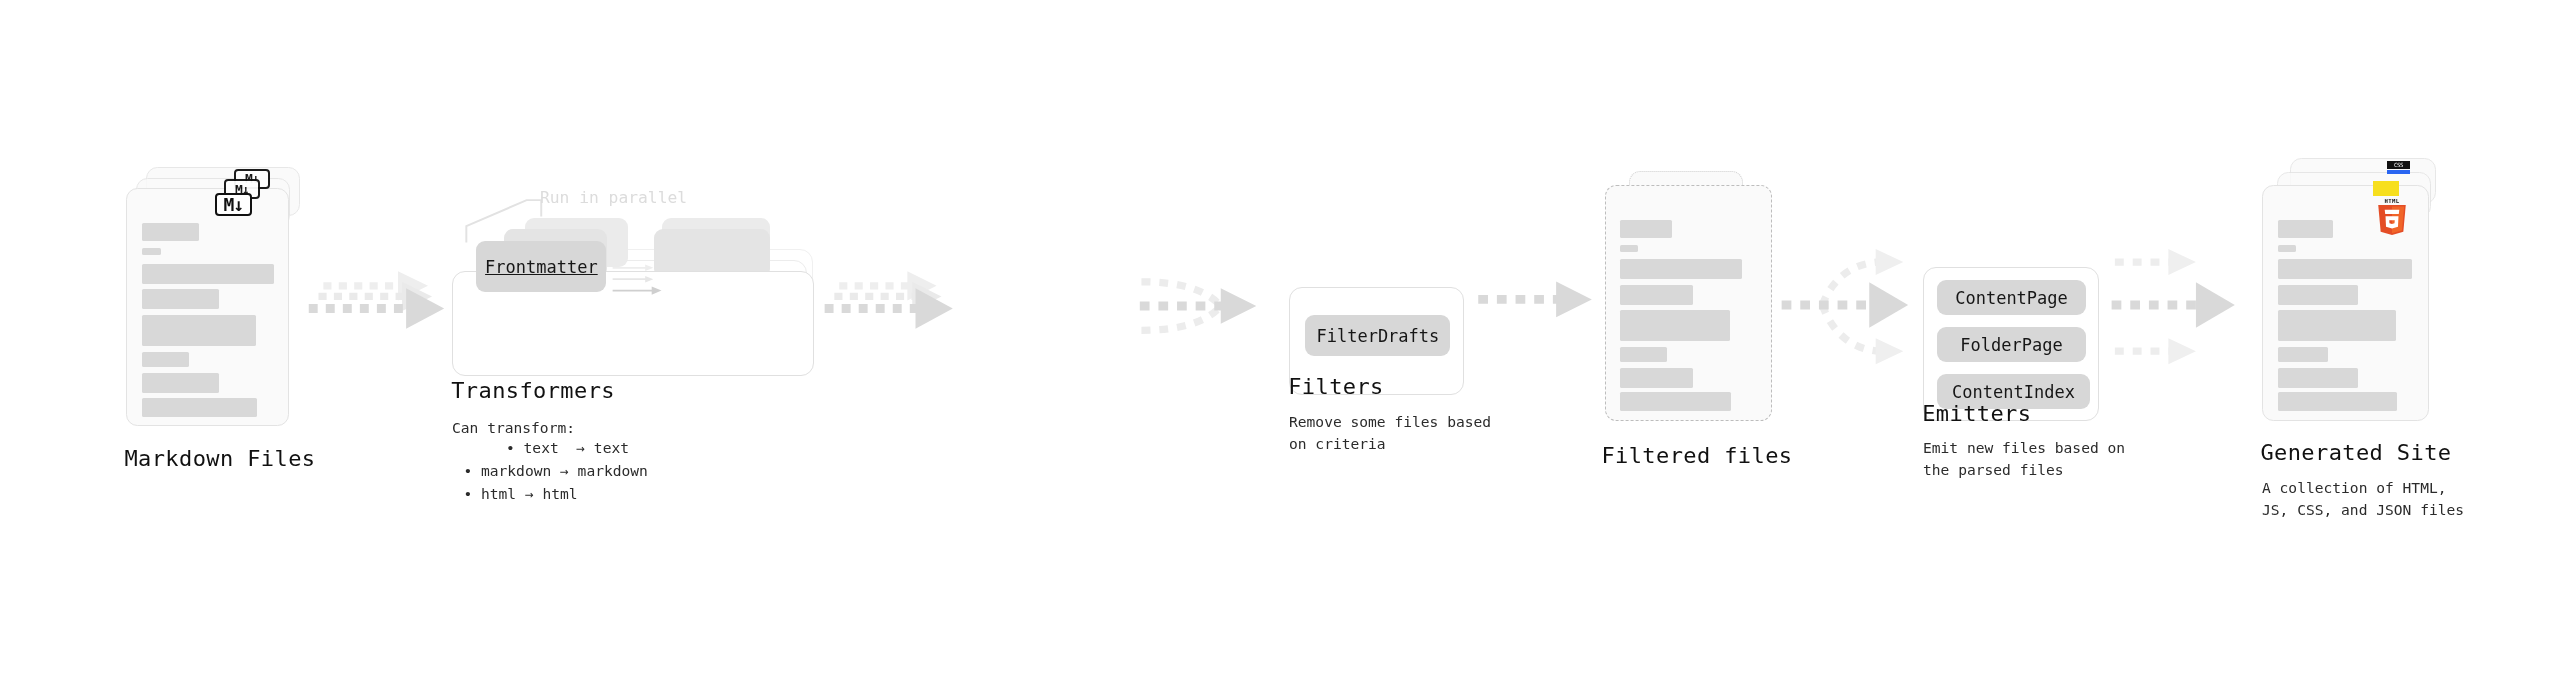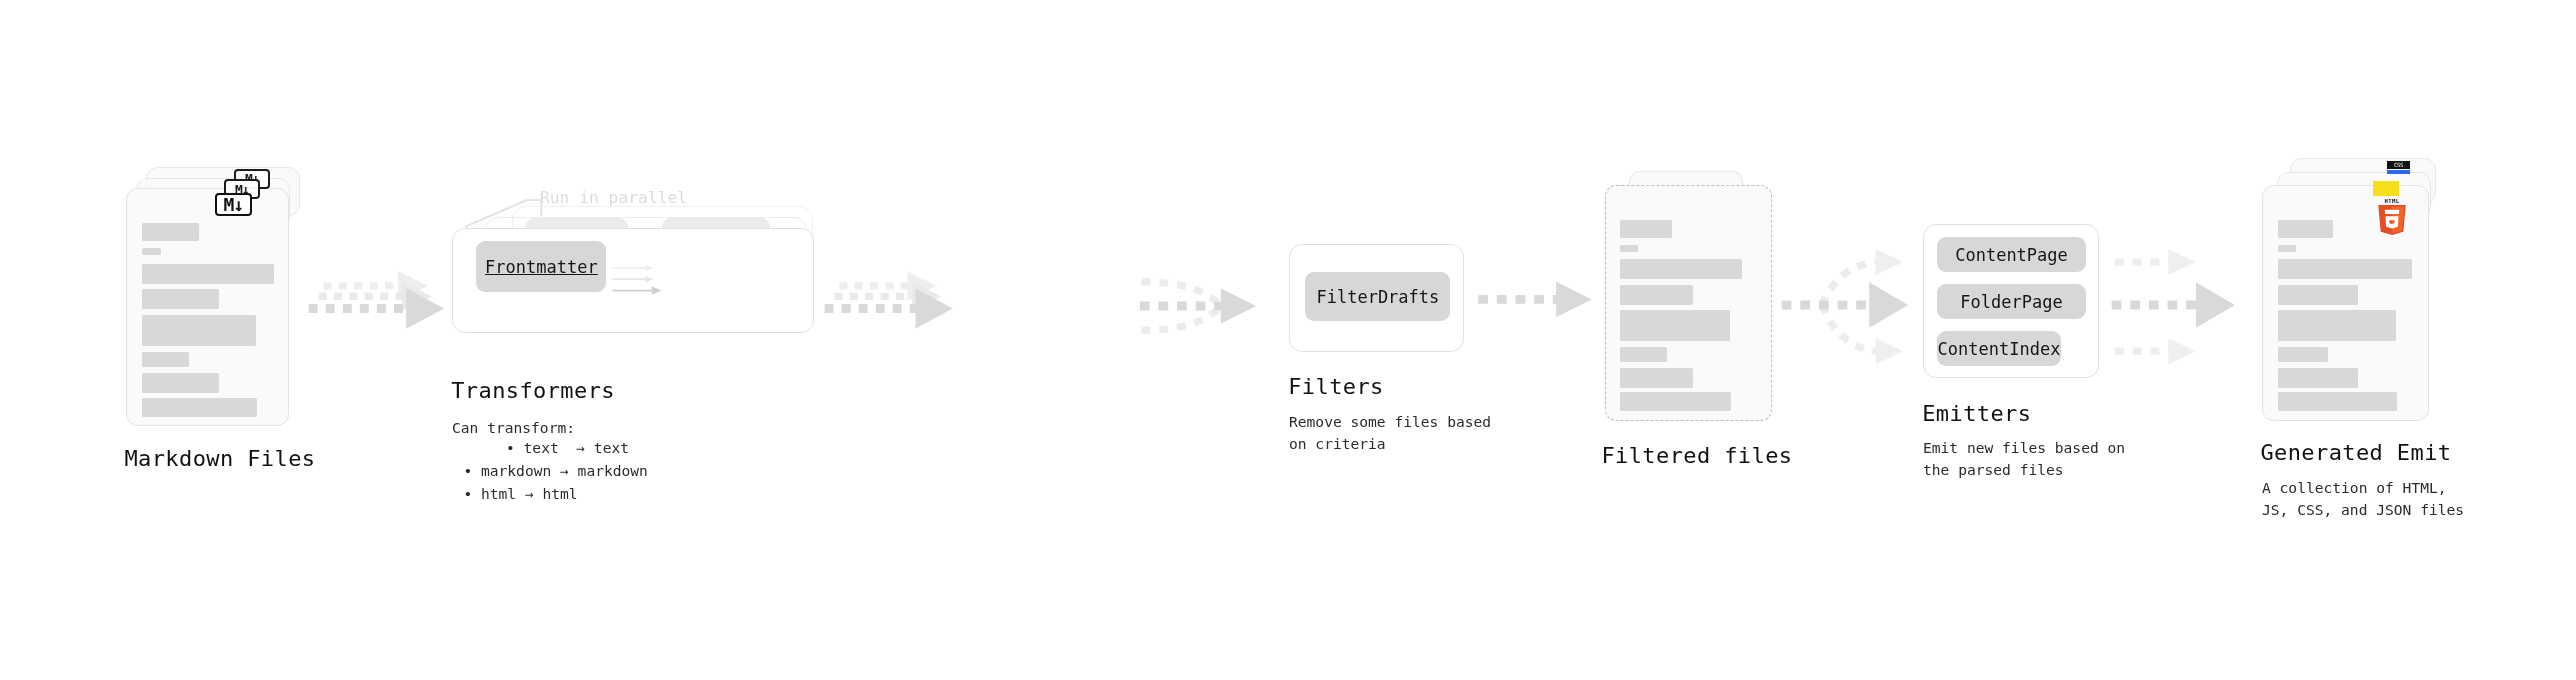--- a/index.html
+++ b/index.html
@@ -47,21 +47,21 @@
   .cssbadge{position:absolute;background:#2965f1;}
   .cssbadge .cap{
     position:absolute;left:0;top:-9px;width:100%;height:8.1px;
     background:#111;font-size:5.7px;color:#fff;text-align:center;
     line-height:8.1px;letter-spacing:-0.4px;
   }
 
   
   .panel{
     position:absolute;box-sizing:border-box;background:#ffffff;
-    border:1.6px solid #e0e0e0;border-radius:13px;
+    border:1.6px solid #e0e0e0;border-radius:13px;margin-top:43px;
   }
   .panel.ghost{background:transparent;border-color:#efefef;}
   .chip{
     position:absolute;box-sizing:border-box;background:#d7d7d7;
     border-radius:9px;display:flex;align-items:center;justify-content:center;
     font-size:17px;color:#161616;white-space:nowrap;
   }
   .chip.ghost{background:#ebebeb;color:transparent;}
   .chip.ghost2{background:#e4e4e4;color:transparent;}
 
@@ -173,21 +173,21 @@
       <path d="M6 82 Q78 82 104 52"></path>
     </g>
     <g stroke="#d9d9d9" stroke-width="11" stroke-dasharray="12 11" fill="none">
         <path d="M4 52 H112"></path>
       </g>
     <polygon points="104,30 148,52 104,74" fill="#d9d9d9"></polygon>
   </svg>
 
   <div class="stage-group" style="left:1289px;top:244px;">
     <div class="panel" style="left:0;top:0;width:175px;height:108px;">
-      <div class="chip" style="left:15.4px;top:27px;width:145px;height:49px;">FilterDrafts</div>
+      <div class="chip" style="left:15.4px;top:27px;width:145px;height:41px;">FilterDrafts</div>
     </div>
     <div class="title" style="left:-0.8px;top:130px;">Filters</div>
     <div class="sub" style="left:0px;top:167px;">Remove some files based
 on criteria</div>
   </div>
 
   <svg class="ov" style="left:1475px;top:283px;width:146px;height:49px;" viewBox="0 0 180 60">
     <g stroke="#d9d9d9" stroke-width="11" stroke-dasharray="12 11" fill="none">
         <path d="M4 20 H108"></path>
       </g>
@@ -221,21 +221,21 @@
     <g stroke="#d9d9d9" stroke-width="11" stroke-dasharray="12 11" fill="none">
         <path d="M2 85 H116"></path>
       </g>
     <polygon points="110,57 158,85 110,113" fill="#d9d9d9"></polygon>
   </svg>
 
   <div class="stage-group" style="left:1923px;top:224px;">
     <div class="panel" style="left:0;top:0;width:176px;height:154px;">
       <div class="chip" style="left:13px;top:12.2px;width:149px;height:35px;">ContentPage</div>
       <div class="chip" style="left:13px;top:59px;width:149px;height:35px;">FolderPage</div>
-      <div class="chip" style="left:13px;top:106px;width:124px;height:35px;">ContentIndex</div>
+      <div class="chip" style="left:13px;top:106px;width:153px;height:35px;">ContentIndex</div>
     </div>
     <div class="title" style="left:-0.8px;top:177px;">Emitters</div>
     <div class="sub" style="left:0px;top:213px;">Emit new files based on
 the parsed files</div>
   </div>
 
   <svg class="ov" style="left:2110px;top:236px;width:154px;height:138px;" viewBox="0 0 190 170">
     <g stroke="#ededed" stroke-width="9" stroke-dasharray="11 11" fill="none">
         <path d="M6 32 H78"></path>
       </g>
@@ -275,19 +275,19 @@
         <svg width="34" height="39" viewBox="0 0 42 48">
           <text x="21" y="8" font-size="7" font-family="DejaVu Sans Mono, monospace" font-weight="700" fill="#111" text-anchor="middle" letter-spacing="0.5">HTML</text>
           <path d="M4 11 L38 11 L35 44 L21 48 L7 44 Z" fill="#e44d26"></path>
           <path d="M21 13 L36 13 L33.3 42.6 L21 46 Z" fill="#f16529"></path>
           <path d="M21 17 L12 17 L12.6 22 L21 22 L21 17 Z M21 17 L30 17 L29.4 22 L21 22
                    M13 25 L21 25 L21 30 L17.6 30 L17.9 33.6 L21 34.6 L21 40 L13.6 38 Z
                    M29 25 L21 25 L21 30 L24.4 30 L24.1 33.6 L21 34.6 L21 40 L28.4 38 Z" fill="#ffffff"></path>
         </svg>
       </div>
     </div>
-    <div class="title" style="left:-1.6px;top:282px;">Generated Emit</div>
+    <div class="title" style="left:-1.6px;top:282px;">Generated Site</div>
     <div class="sub" style="left:0px;top:319px;">A collection of HTML,
 JS, CSS, and JSON files</div>
   </div>
 
 </div>
 
 
 </body></html>

